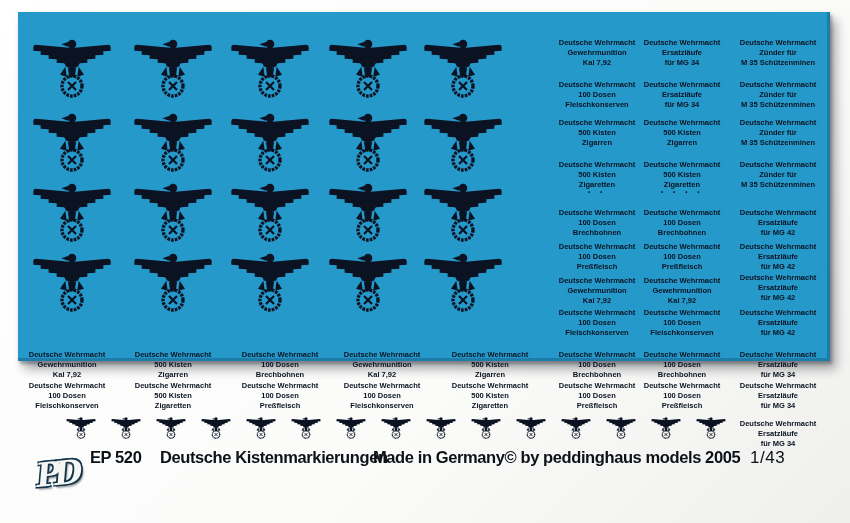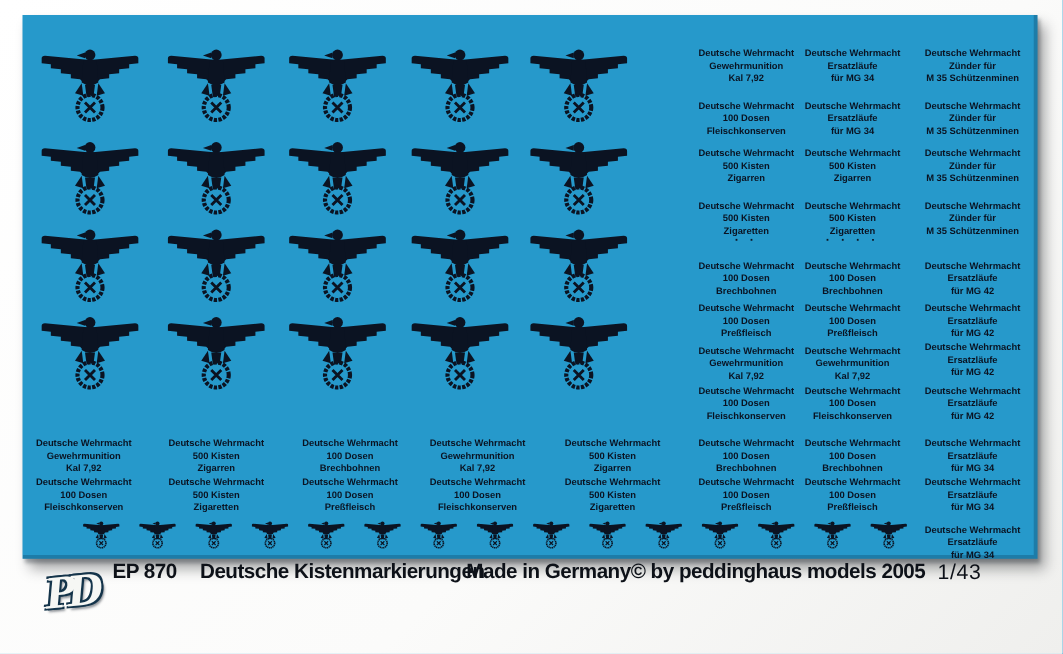--- a/index.html
+++ b/index.html
@@ -2,21 +2,21 @@
 <html><head>
 <meta charset="utf-8">
 <style>
   html,body{margin:0;padding:0;}
   .stage{
     position:relative;width:850px;height:523px;overflow:hidden;
     background:linear-gradient(135deg,#ffffff 0%,#fbfbfa 60%,#efefed 100%);
     font-family:"Liberation Sans",sans-serif;
   }
   .sheet{
-    position:absolute;left:18px;top:12px;width:812px;height:435px;
+    position:absolute;left:18px;top:12px;width:812px;height:349px;
     background:#2699CB;
     box-shadow:6px 8px 10px rgba(40,42,48,.40), 2px 3px 3px rgba(30,40,50,.35),
                inset -3px -3px 0 rgba(0,25,45,.22);
   }
   .eagle{position:absolute;color:#0B1322;}
   .eagle svg{display:block;width:100%;height:100%;}
   .label{
     position:absolute;width:120px;text-align:center;
     font-size:7.5px;font-weight:bold;line-height:10px;
     color:#0A1322;white-space:nowrap;
@@ -448,18 +448,18 @@
           </svg>
         </div>
         <div class="eagle" style="left: 678px; top: 404px; width: 30px; height: 25px;">
           <svg viewBox="0 0 120 96">
             <use href="#eagle"></use>
           </svg>
         </div>
       </div>
 
     <div class="logo">PD</div>
-    <span class="footer-text ft-ep">EP 870</span>
+    <span class="footer-text ft-ep">EP 520</span>
     <span class="footer-text ft-title">Deutsche Kistenmarkierungen</span>
     <span class="footer-text ft-made">Made in Germany© by peddinghaus models 2005</span>
     <span class="footer-text ft-scale">1/43</span>
   </div>
 </div>
 
 </body></html>

